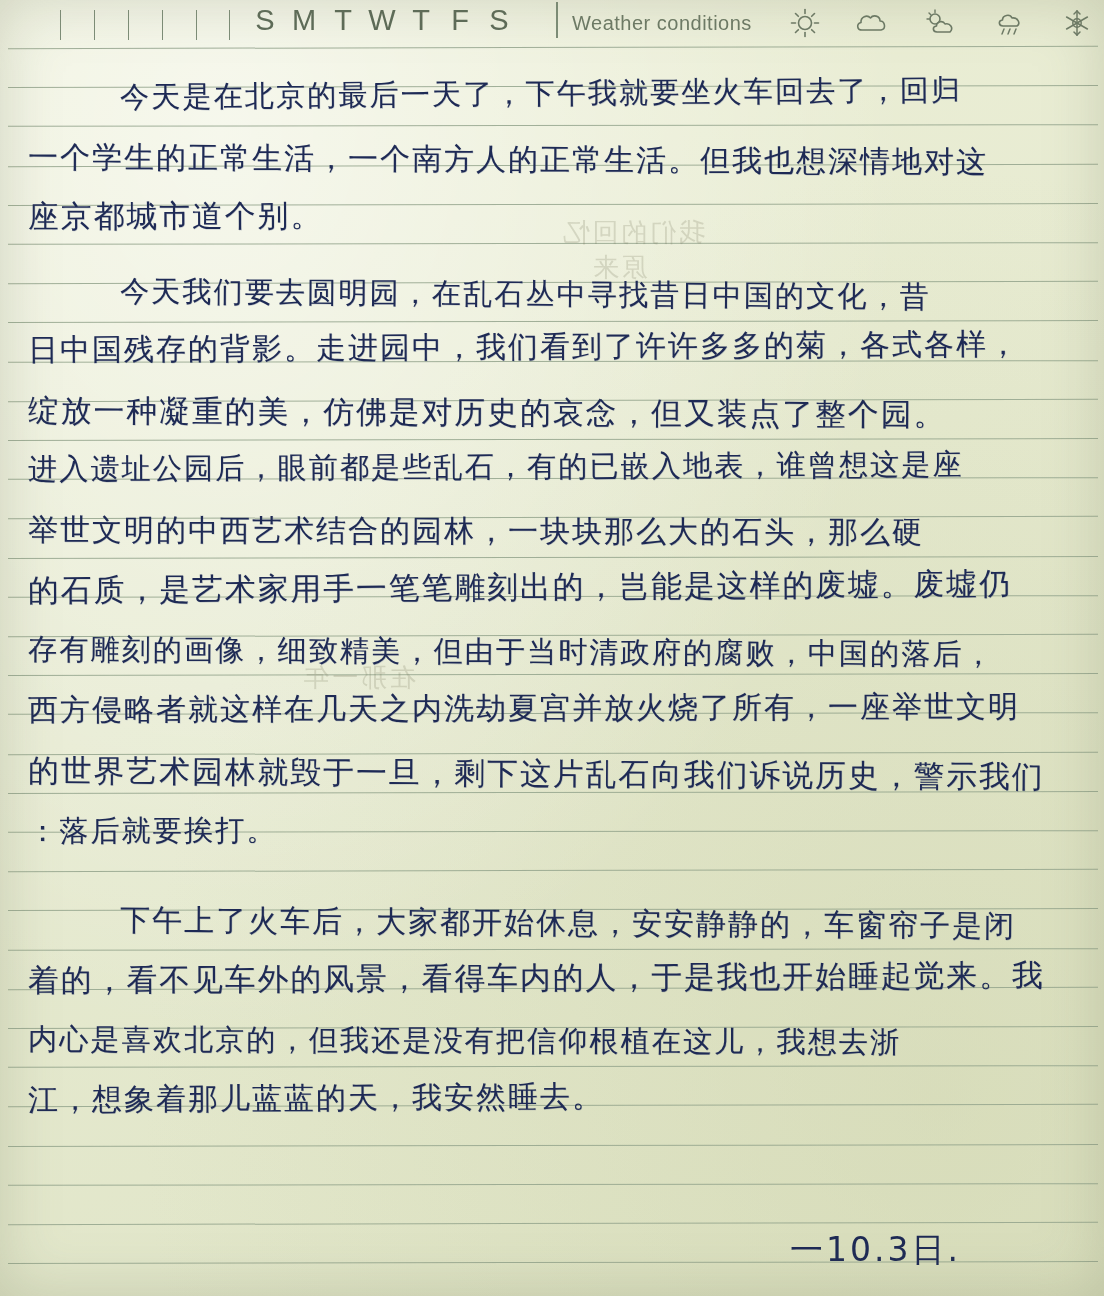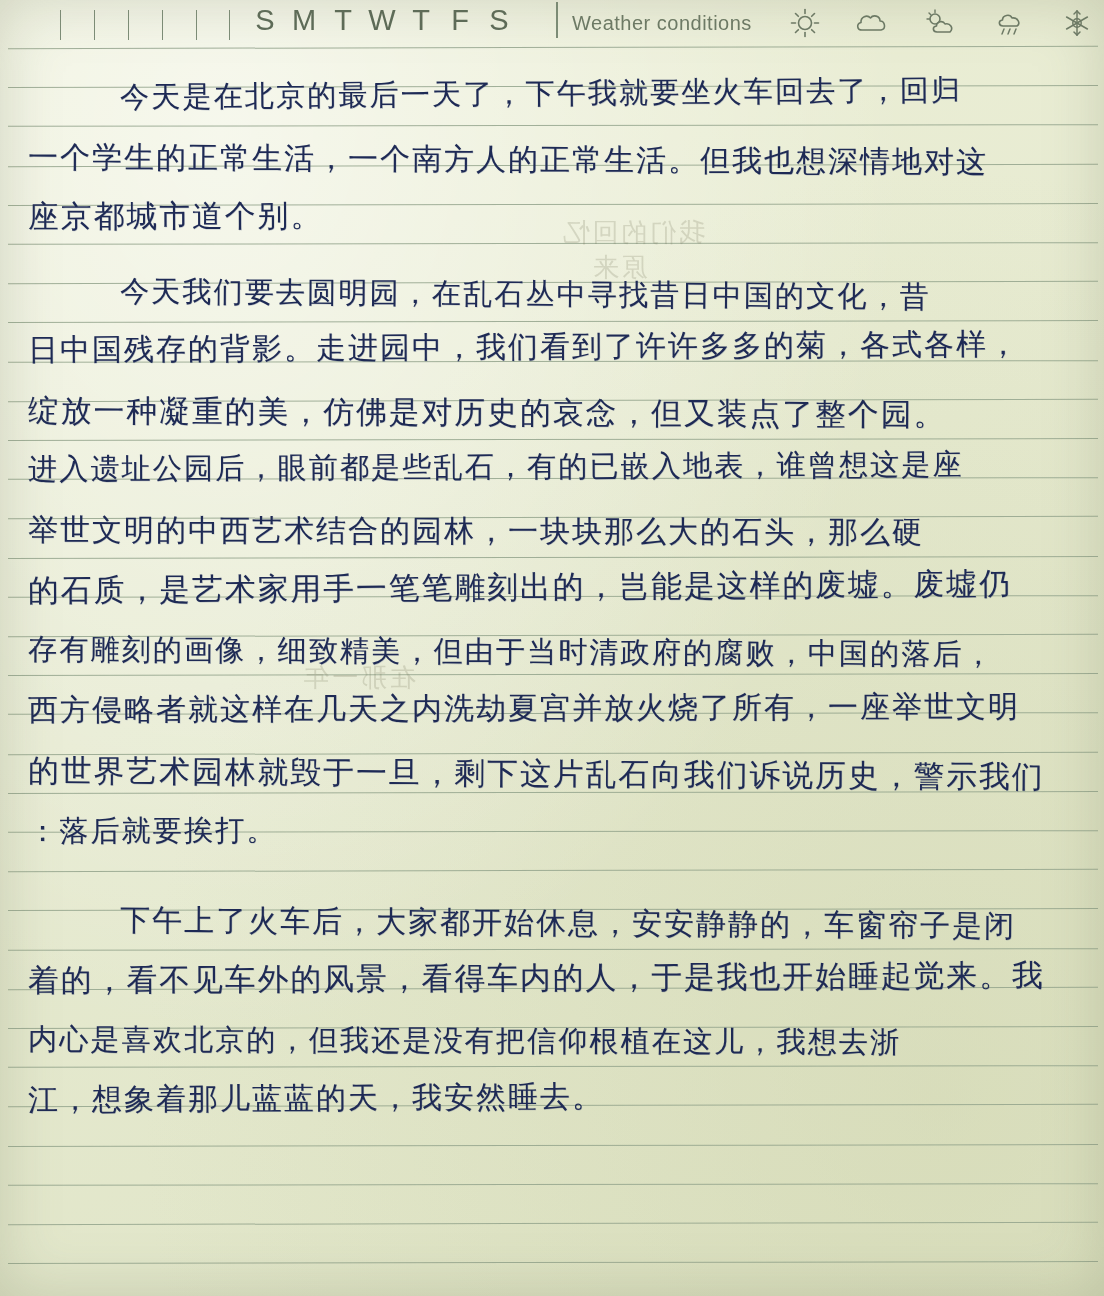--- a/index.html
+++ b/index.html
@@ -290,16 +290,17 @@
       <div class="hw" style="top: 510px; left: 28px; transform: rotate(0.15deg); font-size: 30px;">举世文明的中西艺术结合的园林，一块块那么大的石头，那么硬</div>
       <div class="hw" style="top: 570px; left: 28px; transform: rotate(-0.4deg); font-size: 30.8px;">的石质，是艺术家用手一笔笔雕刻出的，岂能是这样的废墟。废墟仍</div>
       <div class="hw" style="top: 630px; left: 28px; transform: rotate(0.3deg); font-size: 29.2px;">存有雕刻的画像，细致精美，但由于当时清政府的腐败，中国的落后，</div>
       <div class="hw" style="top: 690px; left: 28px; transform: rotate(-0.2deg); font-size: 30px;">西方侵略者就这样在几天之内洗劫夏宫并放火烧了所有，一座举世文明</div>
       <div class="hw" style="top: 750px; left: 28px; transform: rotate(0.35deg); font-size: 30.8px;">的世界艺术园林就毁于一旦，剩下这片乱石向我们诉说历史，警示我们</div>
       <div class="hw" style="top: 812px; left: 28px; transform: rotate(-0.25deg); font-size: 29.2px;">：落后就要挨打。</div>
       <div class="hw" style="top: 900px; left: 120px; transform: rotate(0.4deg); font-size: 30px;">下午上了火车后，大家都开始休息，安安静静的，车窗帘子是闭</div>
       <div class="hw" style="top: 960px; left: 28px; transform: rotate(-0.3deg); font-size: 30.8px;">着的，看不见车外的风景，看得车内的人，于是我也开始睡起觉来。我</div>
       <div class="hw" style="top: 1020px; left: 28px; transform: rotate(0.2deg); font-size: 29.2px;">内心是喜欢北京的，但我还是没有把信仰根植在这儿，我想去浙</div>
       <div class="hw" style="top: 1080px; left: 28px; transform: rotate(-0.35deg); font-size: 30px;">江，想象着那儿蓝蓝的天，我安然睡去。</div>
+      <div class="sig" style="left: 790px; top: 1228px;">一10.3日.</div>
     </div>
 
   <div class="edge-shadow"></div>
 </div>
 
 </body></html>

